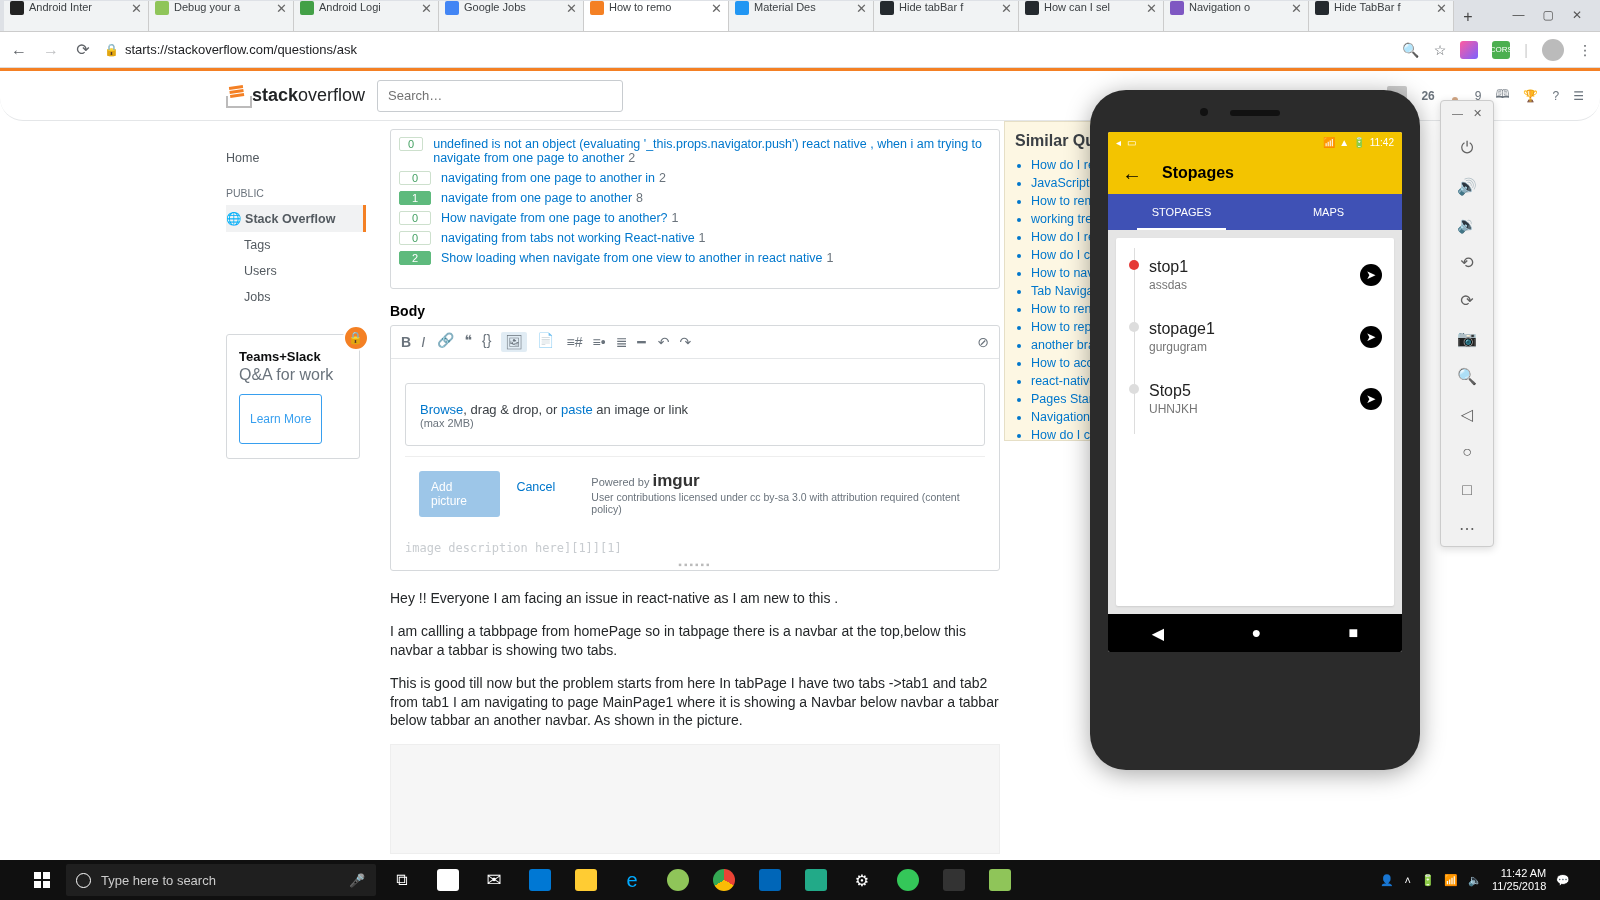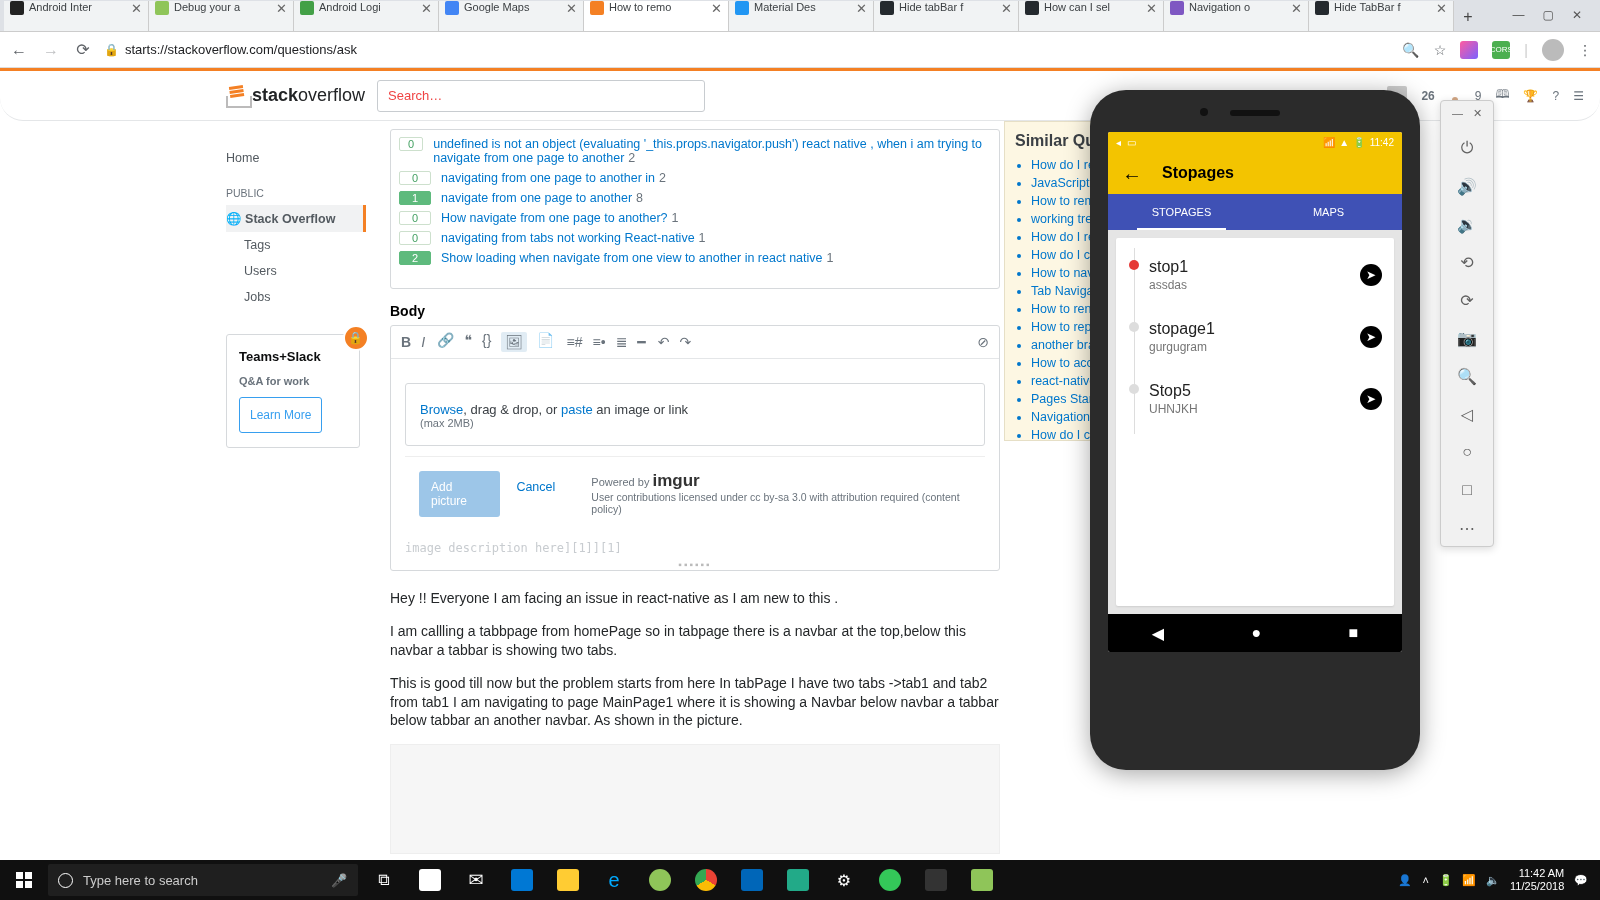--- a/index.html
+++ b/index.html
@@ -25,38 +25,38 @@
 .addr-bar .avatar { width: 22px; height: 22px; border-radius: 50%; background: #bbb; }
 
 .orange-bar { height: 3px; background: #f48024; }
 
 
 .so-header { height: 50px; display: flex; align-items: center; padding: 0 16px; border-bottom: 1px solid #e4e6e8; border-radius: 23px; }
 .so-logo { display: flex; align-items: center; gap: 4px; font-size: 18px; color: #222426; margin-left: 210px; }
 .so-logo .stack { width: 22px; height: 24px; position: relative; }
 .so-logo .stack::before { content:""; position:absolute; bottom:0; left:0; width:22px; height:10px; border: 2px solid #bcbbbb; border-top:none; }
 .so-logo .stack::after { content:""; position:absolute; top:2px; left:3px; width:14px; height:3px; background:#f48024; box-shadow: 0 4px 0 #f48024, 0 8px 0 #f48024; transform: rotate(-8deg); }
-.so-search { margin-left: 12px; width: 328px; height: 32px; border: 1px solid #c8ccd0; border-radius: 3px; padding: 3px 10px; font-size: 13px; color: #ef4444; display: flex; align-items: center; }
+.so-search { margin-left: 12px; width: 246px; height: 32px; border: 1px solid #c8ccd0; border-radius: 3px; padding: 3px 10px; font-size: 13px; color: #737373; display: flex; align-items: center; }
 .so-right { margin-left: auto; display: flex; align-items: center; gap: 14px; font-size: 12px; color: #6a737c; }
 .so-right .rep { display: flex; align-items: flex-end; gap: 17px; }
 .so-right .user-img { width: 20px; height: 20px; background:#ccc; border-radius:2px; }
 .badge-bronze { width:6px; height:6px; border-radius:50%; background:#d1a684; display:inline-block;}
 
 
 .so-body { display: flex; padding: 0 0 0 226px; position: relative; }
 .left-nav { position: absolute; left: 226px; top: 0; width: 130px; padding-top: 24px; font-size: 12.5px; color: #535a60; }
 .left-nav .item { padding: 6px 0 6px 0; cursor: pointer; }
 .left-nav .section { padding: 16px 0 6px; font-size: 10.5px; color: #6a737c; }
 .left-nav .sub { padding: 6px 0 6px 18px; cursor: pointer;}
 .left-nav .active { font-weight: bold; background: #f1f2f3; border-right: 3px solid #f48024; margin-right: -10px; padding-left: 0;}
 .teams-card { margin-top: 24px; border: 1px solid #d6d9dc; border-radius: 3px; padding: 14px 12px; width: 134px; position: relative; }
 .teams-card .lock-badge { position:absolute; top:-10px; right:-10px; width:26px; height:26px; border-radius:50%; background:#f48024; border:2px solid #fff; display:flex; align-items:center; justify-content:center; color:#fff; font-size:12px;}
 .teams-card h4 { font-size: 13px; color: #0c0d0e; font-weight: bold; }
-.teams-card p { font-size: 11px; color: #6a737c; margin: 11px 0 10px; font-weight: bold; }
-.teams-card .learn { border: 1px solid #379fef; color: #379fef; padding: 10px 10px; font-size: 12px; border-radius: 3px; display: inline-block; cursor:pointer; }
+.teams-card p { font-size: 16px; color: #6a737c; margin: 2px 0 10px; }
+.teams-card .learn { border: 1px solid #379fef; color: #379fef; padding: 17px 10px; font-size: 12px; border-radius: 3px; display: inline-block; cursor:pointer; }
 
 .center { margin-left: 164px; width: 610px; padding-top: 8px; }
 .qhead { font-size: 14px; font-weight: bold; color: #0c0d0e; margin-bottom: 8px; }
 .qrow { display: flex; align-items: flex-start; gap: 10px; font-size: 12.5px; padding: 3px 0; }
 .qrow .count { width: 32px; background: #fff; border: 1px solid #cde0cd; text-align: center; font-size: 11px; color: #45A163; border-radius:2px; }
 .qrow .count.green { background: #5eba7d; color: #fff; border-color:#5eba7d; }
 .qrow a { color: #0077cc; }
 .qrow .n { color: #6a737c; margin-left: 4px; }
 .qbox { border: 1px solid #d6d9dc; border-radius: 3px; height: 160px; overflow-y: scroll; padding: 4px 8px; }
 
@@ -110,21 +110,21 @@
 .emu-item .action { margin-left: auto; width: 22px; height: 22px; border-radius: 50%; background: #000; color: #fff; display: flex; align-items: center; justify-content: center; font-size: 12px; align-self:center; cursor:pointer;}
 .emu-navbar { background: #000; height: 38px; display: flex; justify-content: space-around; align-items: center; color: #fff; margin-top:auto;}
 .emu-navbar .shape { cursor:pointer;}
 
 
 .emu-side { position: absolute; top: 100px; left: 1440px; width: 54px; background: #f1f1f1; border: 1px solid #ccc; border-radius: 4px; padding: 6px 0; display: flex; flex-direction: column; align-items: center; gap: 14px; box-shadow: 0 2px 8px rgba(0,0,0,.15);}
 .emu-side .top-row { display:flex; gap:10px; font-size:11px; color:#666; padding-bottom:2px;}
 .emu-side .sbtn { width: 24px; height: 24px; display: flex; align-items: center; justify-content: center; color: #616161; font-size: 16px; cursor:pointer;}
 
 
-.taskbar { position: absolute; bottom: 0; left: 0; width: 100%; height: 40px; background: #101010; display: flex; align-items: center; padding: 0 4px; }
+.taskbar { position: absolute; bottom: 0; left: 0; width: 100%; height: 40px; background: #101010; display: flex; align-items: center; padding: 0 22px; }
 .taskbar .start { width: 40px; height: 40px; display: flex; align-items: center; justify-content: center; cursor:pointer;}
 .win-logo { width: 16px; height: 16px; display: grid; grid-template-columns: 1fr 1fr; grid-template-rows: 1fr 1fr; gap: 1.5px; }
 .win-logo span { background: #fff; }
 .taskbar .search { background: #1f1f1f; height: 32px; width: 310px; border-radius: 2px; display: flex; align-items: center; padding: 0 10px; gap: 10px; color: #ccc; font-size: 13px; margin-left:4px;}
 .taskbar .search .circle { width:15px; height:15px; border:1.5px solid #fff; border-radius:50%;}
 .taskbar .tb-icons { display:flex; align-items:center; gap:6px; margin-left: 6px;}
 .taskbar .tb-icons .ic { width:40px; height:40px; display:flex; align-items:center; justify-content:center; cursor:pointer;}
 .taskbar .tray { margin-left:auto; display:flex; align-items:center; gap:10px; color:#fff; font-size:11px; padding-right:8px;}
 .taskbar .clock { text-align:right; line-height:1.15;}
 .ic-box { width:22px; height:22px; border-radius:3px;}
@@ -140,21 +140,21 @@
       </div><div class="tab">
         <span class="favicon" style="background:#8fc559"></span>
         <span class="label">Debug your a</span>
         <span class="close">✕</span>
       </div><div class="tab">
         <span class="favicon" style="background:#43a047"></span>
         <span class="label">Android Logi</span>
         <span class="close">✕</span>
       </div><div class="tab">
         <span class="favicon" style="background:#4285f4"></span>
-        <span class="label">Google Maps</span>
+        <span class="label">Google Jobs</span>
         <span class="close">✕</span>
       </div><div class="tab active">
         <span class="favicon" style="background:#f48024"></span>
         <span class="label">How to remo</span>
         <span class="close">✕</span>
       </div><div class="tab">
         <span class="favicon" style="background:#2196f3"></span>
         <span class="label">Material Des</span>
         <span class="close">✕</span>
       </div><div class="tab">

